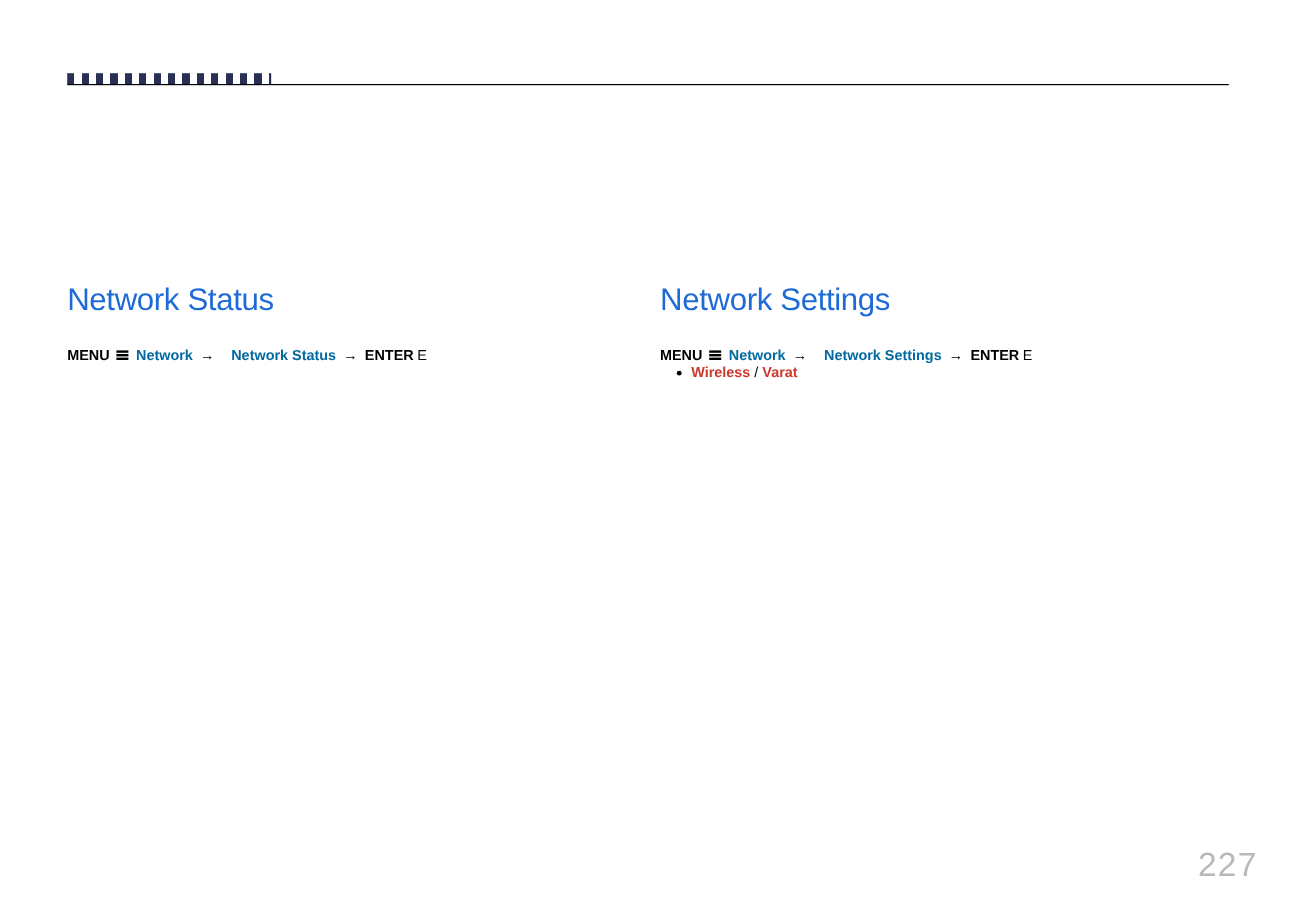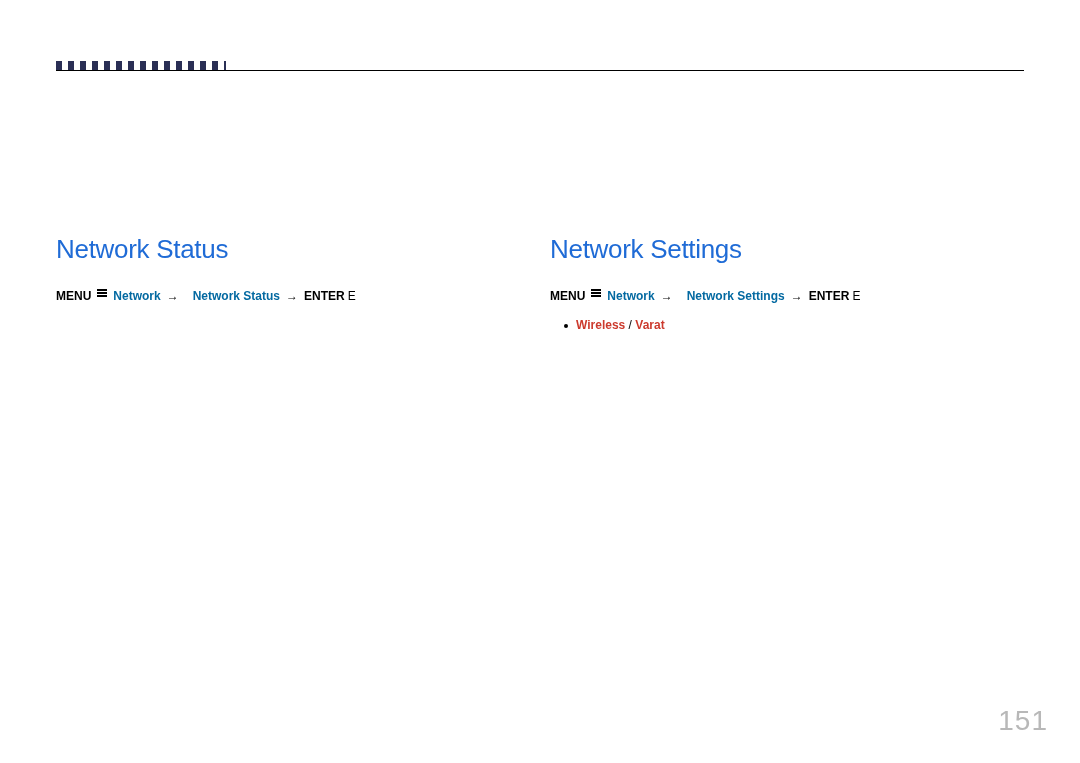--- a/index.html
+++ b/index.html
@@ -42,22 +42,23 @@
   .h1 {
     font-size: 26px;
     font-weight: 400;
     color: #1f6bd6;
     letter-spacing: -0.3px;
     margin-bottom: 24px;
   }
   .breadcrumb {
     font-size: 12px;
     color: #000;
-    margin-bottom: 15px;
+    margin-bottom: 0;
     display: flex;
+    align-items: center;
     gap: 6px;
     flex-wrap: wrap;
   }
   .breadcrumb .b { font-weight: 700; }
   .breadcrumb .m-icon {
     display: inline-block;
     width: 10px;
     height: 8px;
     position: relative;
   }
@@ -161,13 +162,13 @@
   <div class="bullet-row">
     <span class="dot"></span>
     <span>
       <span class="opt-red">Wireless</span>
       <span class="sep">/</span>
       <span class="opt-red">Varat</span>
     </span>
   </div>
 </div>
 
-<div class="page-num">151</div>
+<div class="page-num">227</div>
 
 </body></html>

